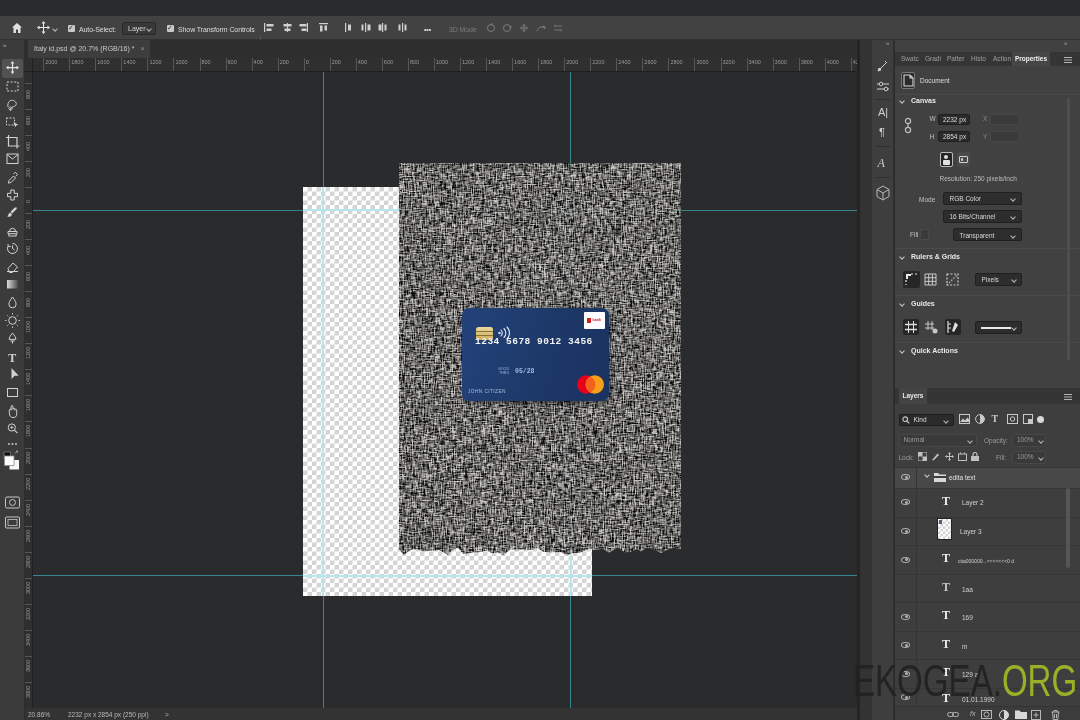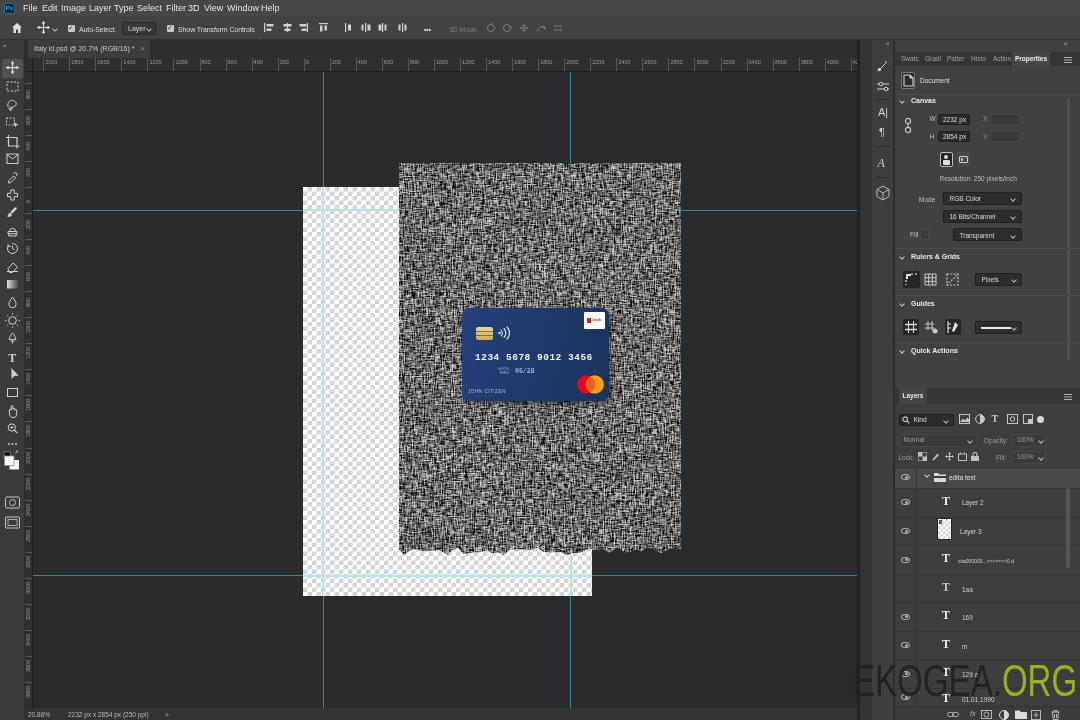--- a/index.html
+++ b/index.html
@@ -52,21 +52,21 @@
 #card { position:absolute; left:429px; top:236px; width:147px; height:93px;
   background:linear-gradient(105deg,#24427b 0%,#1d3969 55%,#1a3260 100%);
   border-radius:7px; box-shadow:2px 3px 5px rgba(0,0,0,0.45); }
 #chip { position:absolute; left:14px; top:19px; width:17px; height:13px;
   background:linear-gradient(#e8d9a0,#c9ab55); border-radius:2.5px; }
 #chip:before { content:""; position:absolute; left:0; right:0; top:4px; height:1px; background:#8a7430;}
 #chip:after { content:""; position:absolute; left:0; right:0; top:8px; height:1px; background:#8a7430;}
 #banklogo { position:absolute; right:4px; top:4px; width:21px; height:17px; background:#fdfdfd; border-radius:1px;}
 #banklogo:before { content:""; position:absolute; left:2.5px; top:6px; width:4.5px; height:4.5px; background:#d02020;}
 #banklogo:after { content:"bank"; position:absolute; left:8.5px; top:5.5px; font-size:3.6px; color:#d02020; font-weight:bold;}
-#cardnum { position:absolute; left:13px; top:44px; width:130px; font-family:"Liberation Mono",monospace;
+#cardnum { position:absolute; left:13px; top:28px; width:130px; font-family:"Liberation Mono",monospace;
   font-size:9.5px; font-weight:bold; color:#f2f2f2; letter-spacing:0.5px; white-space:nowrap; }
 #goodthru { position:absolute; left:36px; top:59px; font-size:3.6px; color:#9fb9dd; line-height:4px; text-align:right;}
 #expiry { position:absolute; left:53px; top:60px; font-family:"Liberation Mono",monospace; font-size:6.5px; font-weight:bold; color:#9fb9dd;}
 #cardname { position:absolute; left:6px; top:81px; font-size:4.8px; color:#a8bcd8; letter-spacing:0.4px;}
 #mc { position:absolute; right:5px; bottom:7px; width:27px; height:19px; }
 
 
 #statusbar { left:25px; top:708px; width:832px; height:12px; background:#333333; color:#b8b8b8; font-size:6.5px; }
 
 
@@ -103,34 +103,20 @@
 #layersbottom { position:absolute; left:0; top:666px; width:185px; height:14px; background:#3c3c3c; border-top:1px solid #333; color:#b5b5b5;}
 
 
 #watermark { left:853px; top:655px; width:320px; height:50px; font-size:45px; color:#212121;
   transform:scaleX(0.735); transform-origin:left top; white-space:nowrap; letter-spacing:0px; opacity:0.92;}
 #watermark .org { color:#a2ba26; }
 </style></head>
 <body>
 <div id="root">
 
-<div class="abs" id="menubar">
-  <div id="pslogo">Ps</div>
-  <div class="mi" style="left:23px">File</div>
-  <div class="mi" style="left:42px">Edit</div>
-  <div class="mi" style="left:61px">Image</div>
-  <div class="mi" style="left:89px">Layer</div>
-  <div class="mi" style="left:114px">Type</div>
-  <div class="mi" style="left:137px">Select</div>
-  <div class="mi" style="left:166px">Filter</div>
-  <div class="mi" style="left:188px">3D</div>
-  <div class="mi" style="left:204px">View</div>
-  <div class="mi" style="left:227px">Window</div>
-  <div class="mi" style="left:261px">Help</div>
-</div>
 
 <div class="abs" id="optionsbar">
   <svg class="abs" style="left:11px;top:6px" width="12" height="12" viewBox="0 0 12 12">
         <path d="M6 1 L11 5.5 L9.5 5.5 L9.5 11 L7 11 L7 7.5 L5 7.5 L5 11 L2.5 11 L2.5 5.5 L1 5.5 Z" fill="#e0e0e0"></path>
       </svg>
   <svg class="abs" style="left:37px;top:5px" width="13" height="13" viewBox="0 0 13 13">
         <path d="M6.5 0 L8.5 2.5 L7 2.5 L7 6 L10.5 6 L10.5 4.5 L13 6.5 L10.5 8.5 L10.5 7 L7 7 L7 10.5 L8.5 10.5 L6.5 13 L4.5 10.5 L6 10.5 L6 7 L2.5 7 L2.5 8.5 L0 6.5 L2.5 4.5 L2.5 6 L6 6 L6 2.5 L4.5 2.5 Z" fill="#e8e8e8"></path>
       </svg>
   <div class="caret" style="left:53px;top:11px"></div>
   <div class="cbx" style="left:68px"></div>

